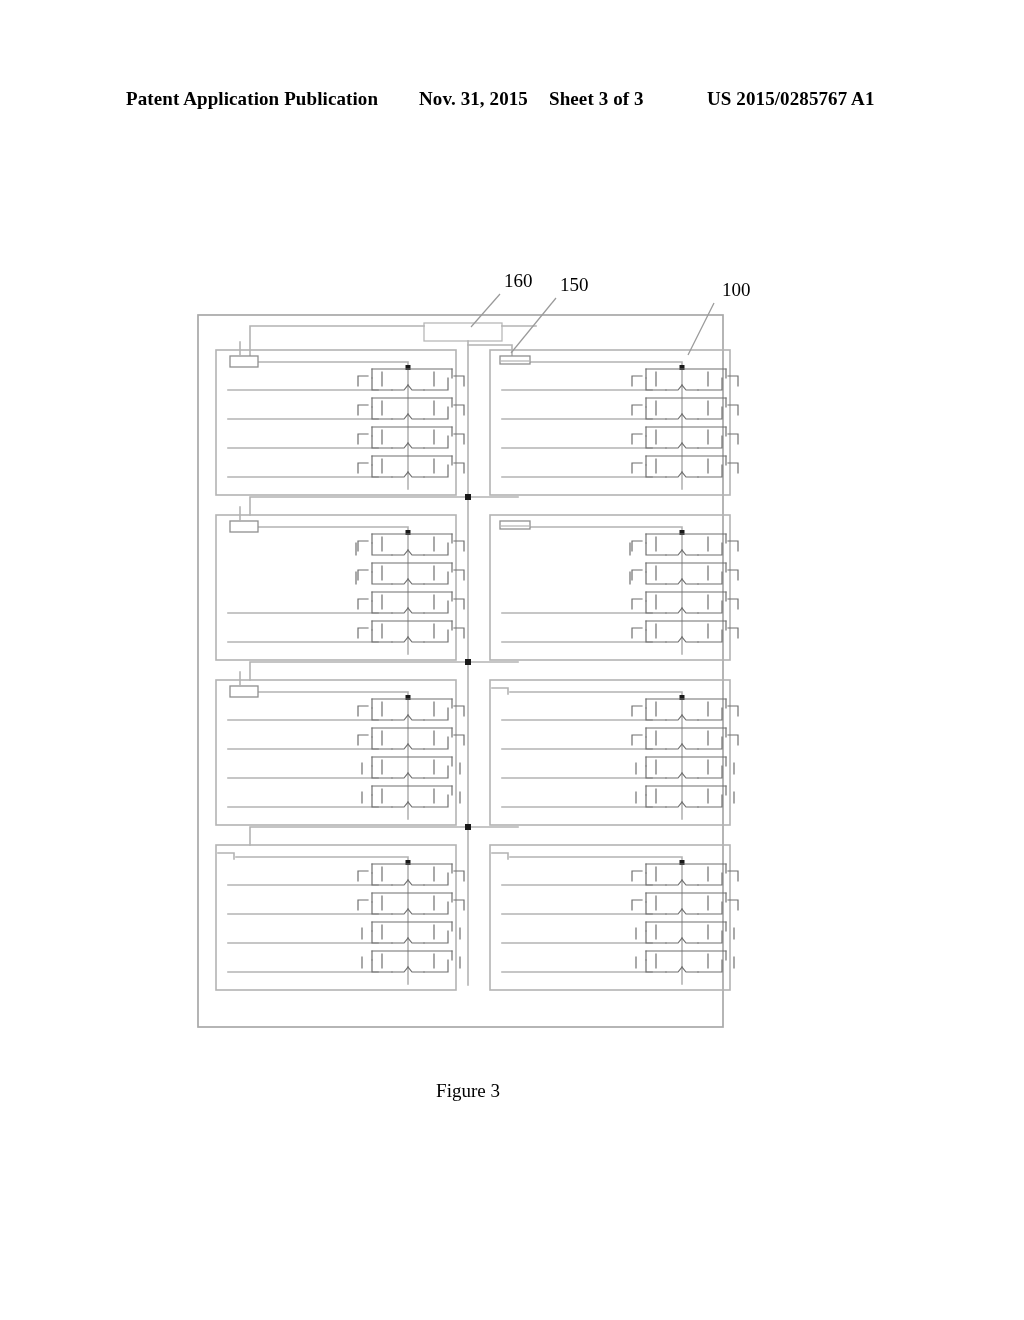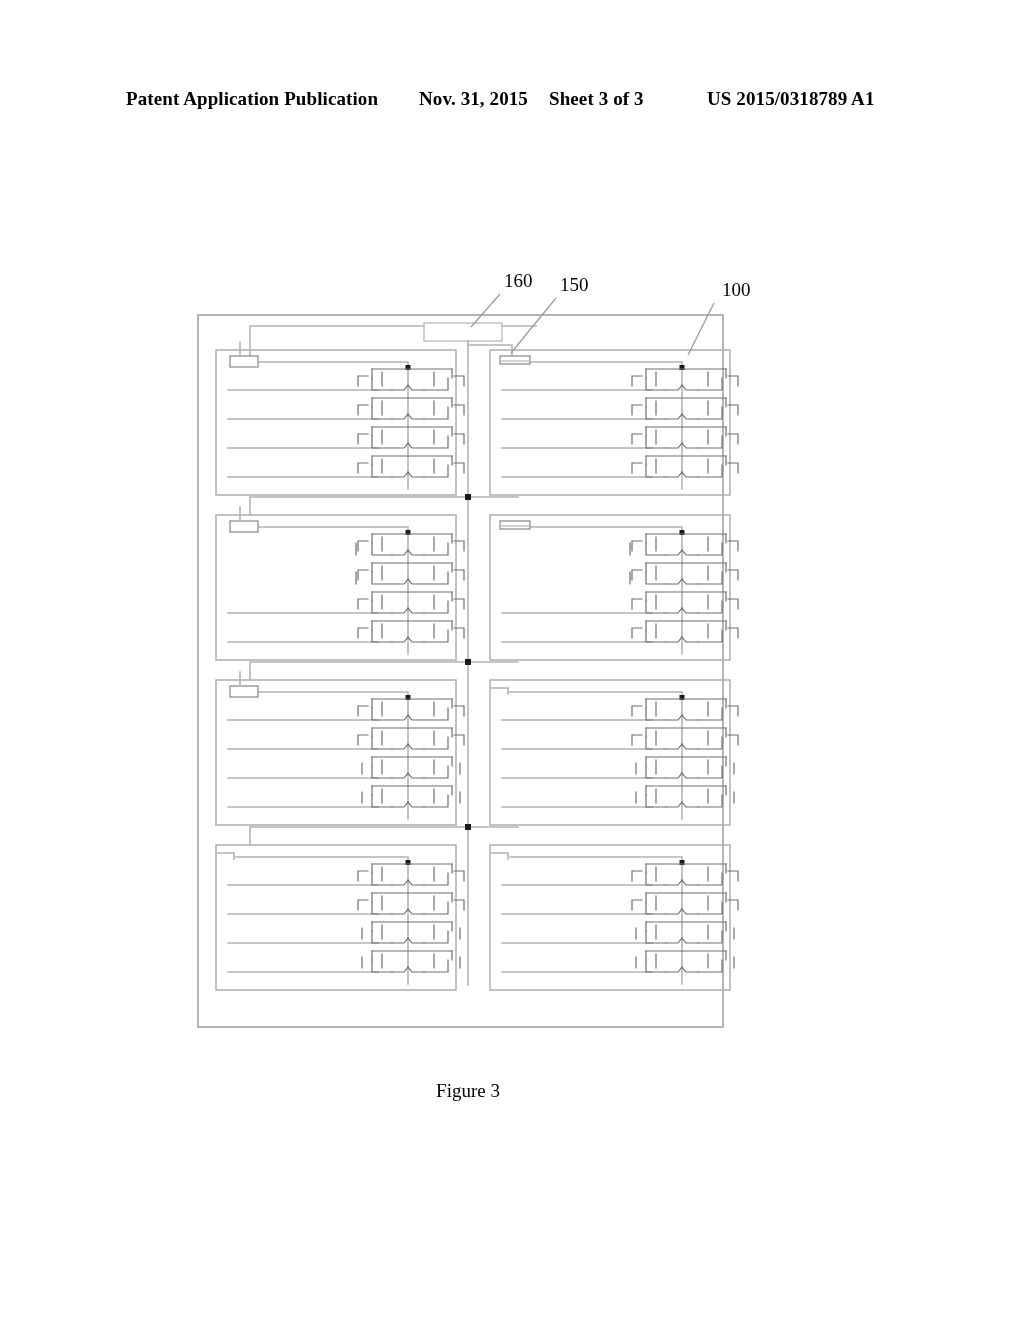--- a/index.html
+++ b/index.html
@@ -82,21 +82,21 @@
   .reftext   { font-family: "Liberation Serif", "DejaVu Serif", serif;
                font-size: 19px; fill: #000000; }
 </style>
 </head>
 <body>
 
 <div id="page-header">
   <span class="h-pub">Patent Application Publication</span>
   <span class="h-date">Nov. 31, 2015</span>
   <span class="h-sheet">Sheet 3 of 3</span>
-  <span class="h-docnum">US 2015/0318789 A1</span>
+  <span class="h-docnum">US 2015/0285767 A1</span>
 </div>
 
 <div id="drawing">
   <svg id="fig-svg" width="1024" height="1320" viewBox="0 0 1024 1320" xmlns="http://www.w3.org/2000/svg">
     <g id="frame-layer">
         <rect x="198" y="315" width="525" height="712" class="ln-frame"></rect>
       </g>
     <g id="bus-layer">
         <rect x="424" y="323" width="78" height="18" class="ln-thin"></rect>
         <line x1="502" y1="326" x2="536" y2="326" class="ln"></line>

